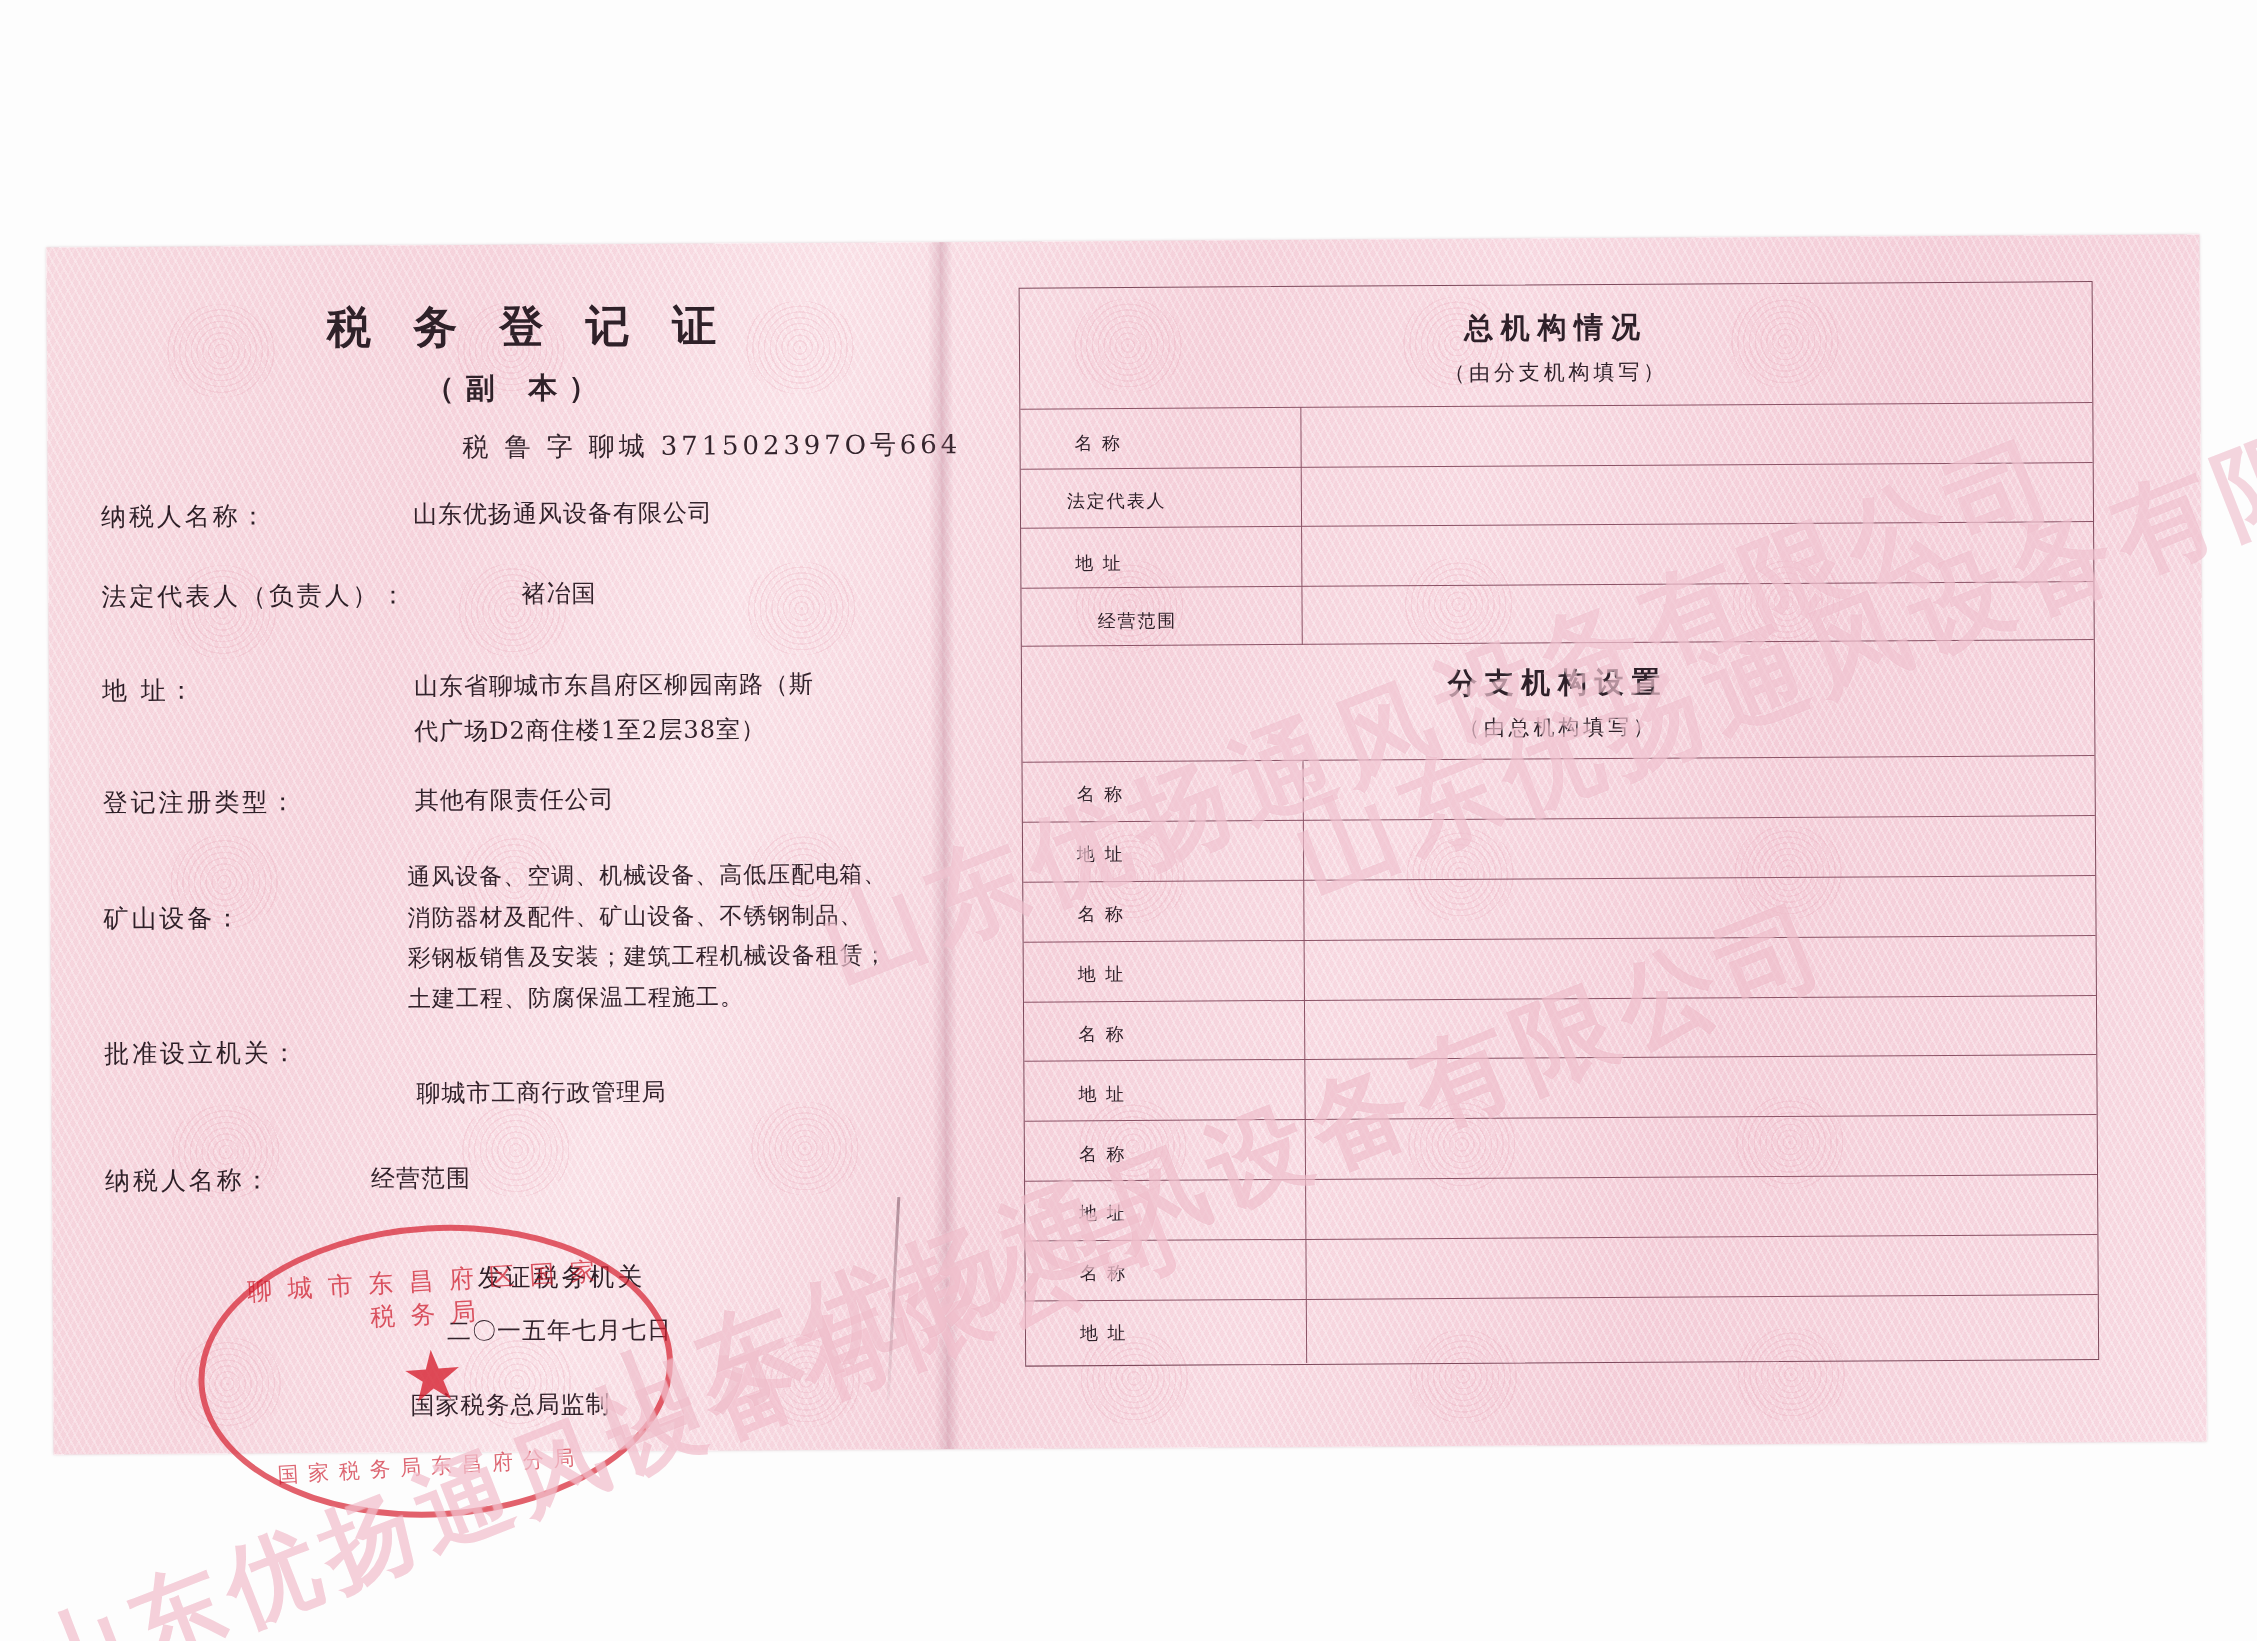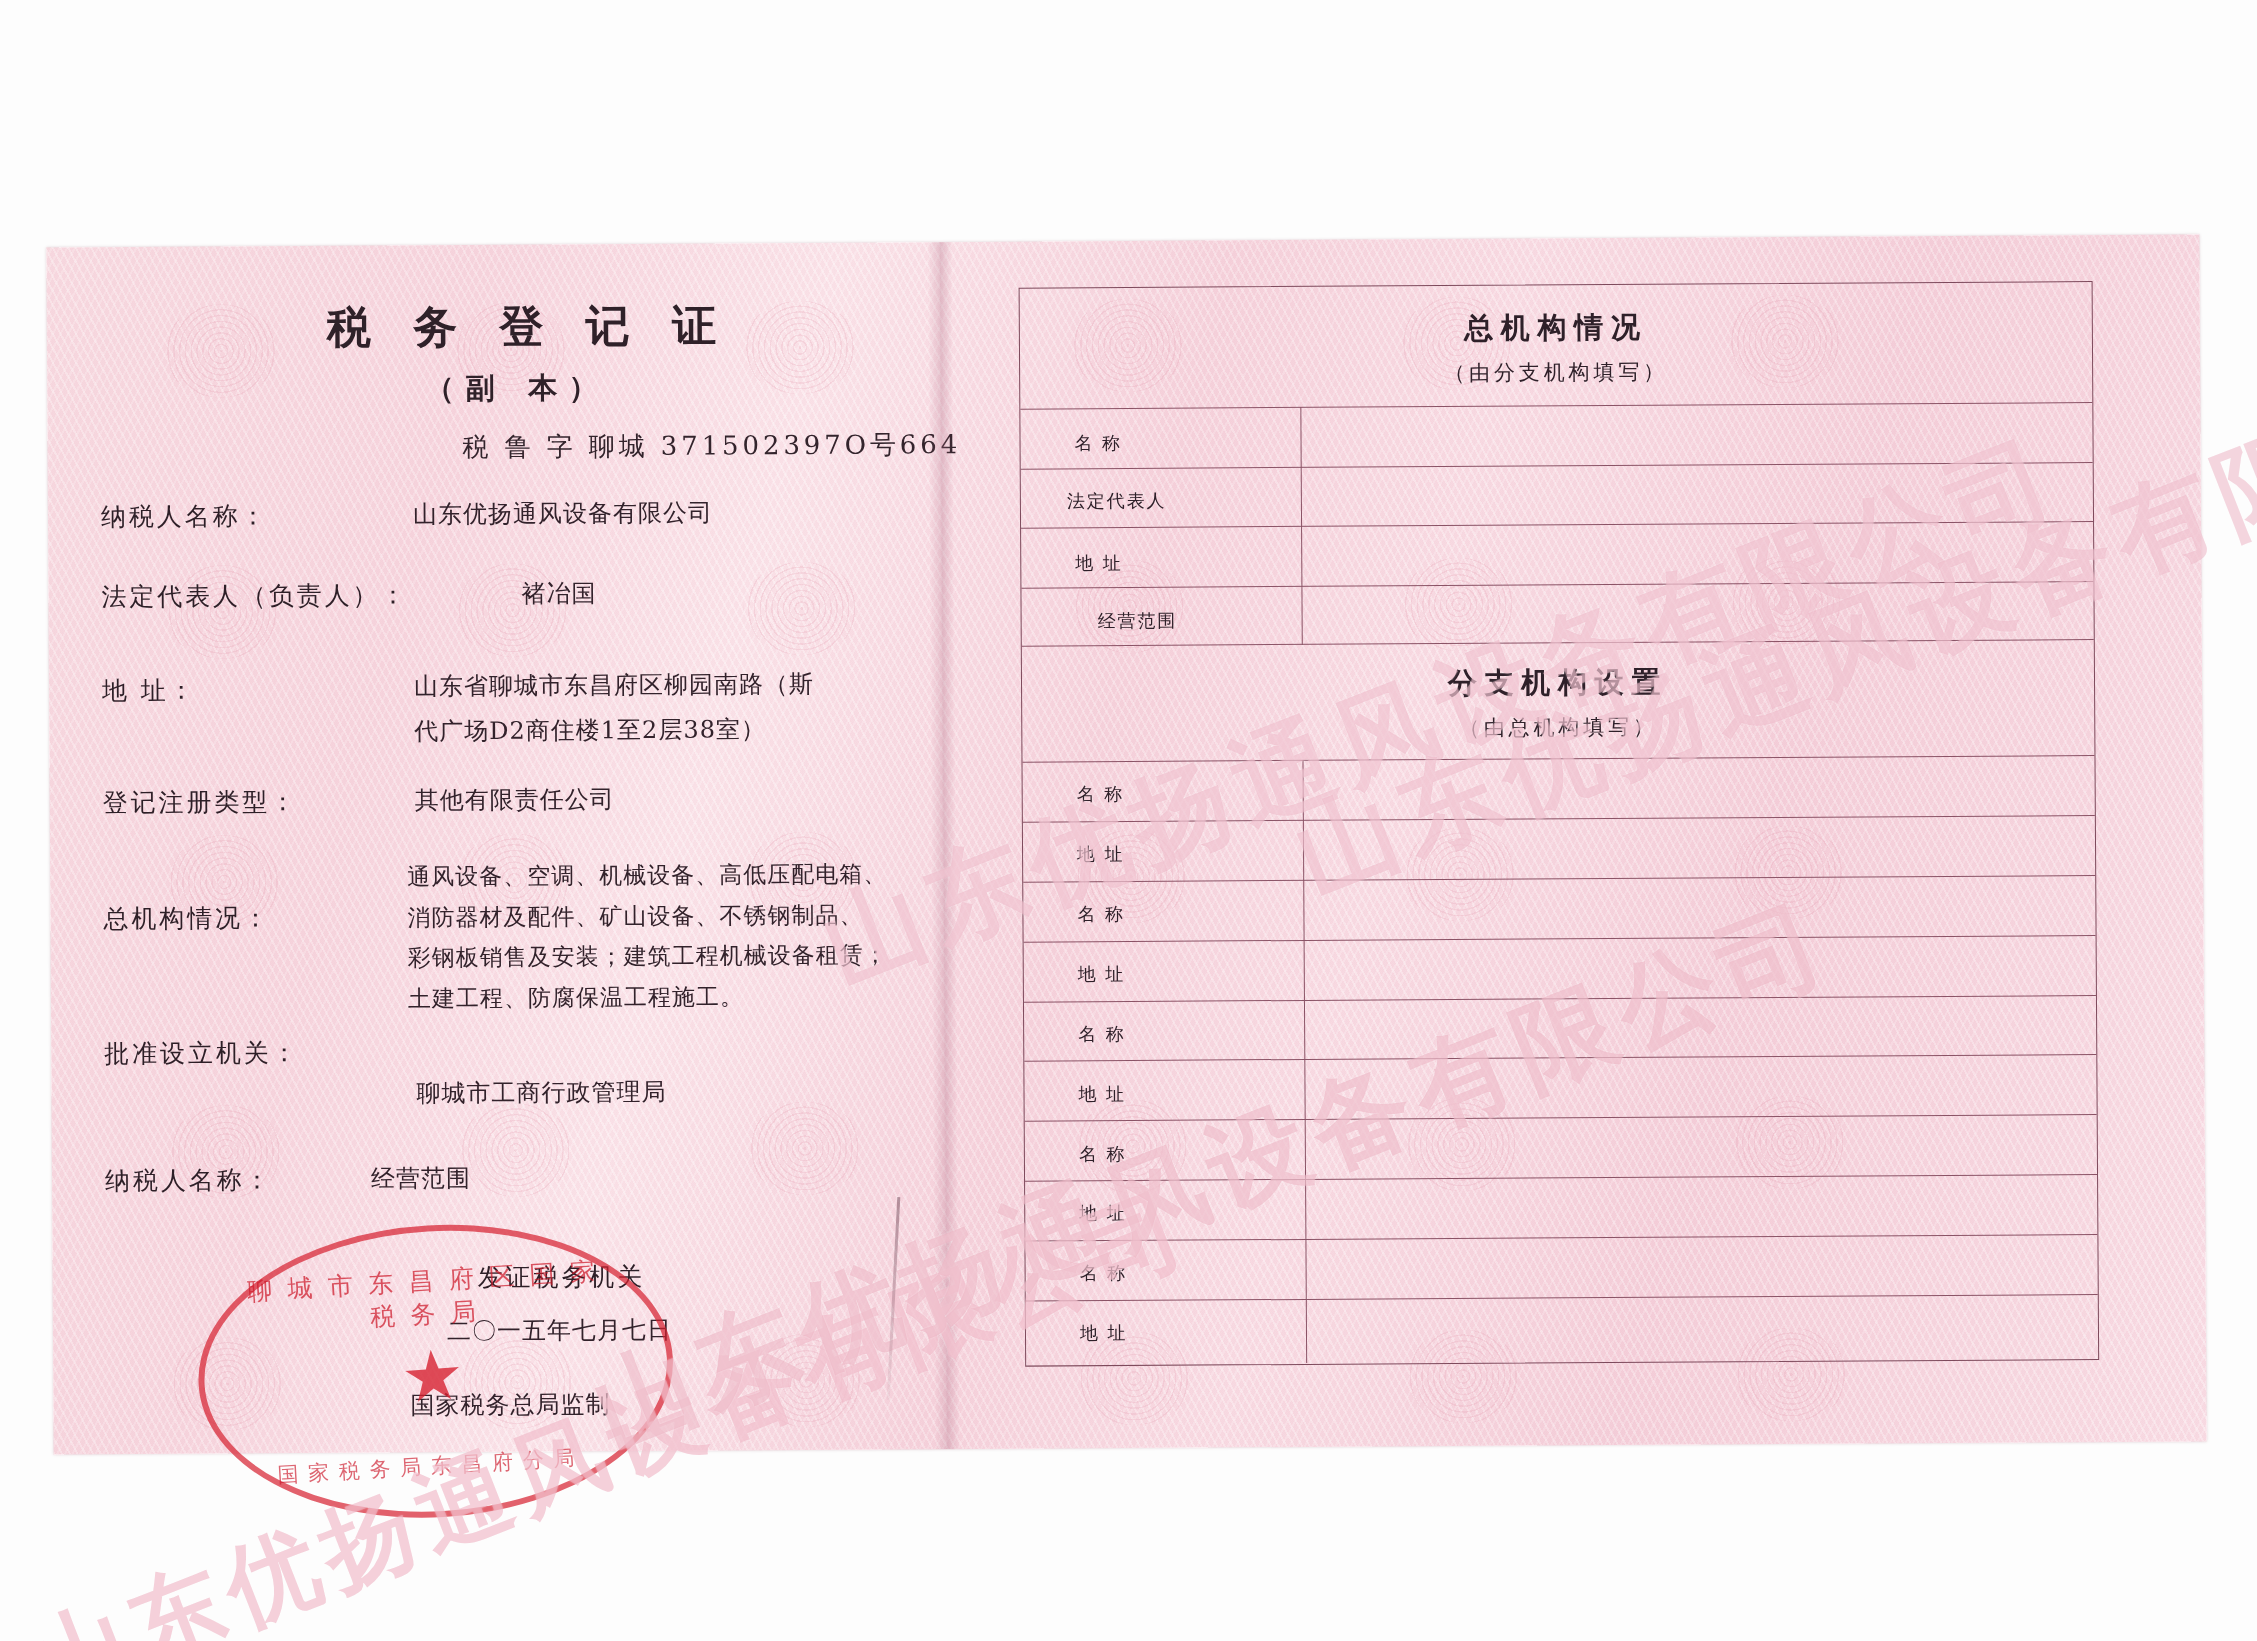--- a/index.html
+++ b/index.html
@@ -285,21 +285,21 @@
       <div class="row-label" style="left:53px; top:333px;">法定代表人（负责人）：</div>
       <div class="row-value" style="left:473px; top:333px;">褚冶国</div>
 
       <div class="row-label" style="left:53px; top:427px;">地       址：</div>
       <div class="row-value" style="left:365px; top:425px;">山东省聊城市东昌府区柳园南路（斯</div>
       <div class="row-value" style="left:365px; top:470px;">代广场D2商住楼1至2层38室）</div>
 
       <div class="row-label" style="left:53px; top:539px;">登记注册类型：</div>
       <div class="row-value" style="left:365px; top:539px;">其他有限责任公司</div>
 
-      <div class="row-label" style="left:53px; top:655px;">总机构情况：</div>
+      <div class="row-label" style="left:53px; top:655px;">矿山设备：</div>
       <div class="scope-line" style="left:357px; top:616px;">通风设备、空调、机械设备、高低压配电箱、</div>
       <div class="scope-line" style="left:357px; top:657px;">消防器材及配件、矿山设备、不锈钢制品、</div>
       <div class="scope-line" style="left:357px; top:697px;">彩钢板销售及安装；建筑工程机械设备租赁；</div>
       <div class="scope-line" style="left:357px; top:738px;">土建工程、防腐保温工程施工。</div>
 
       <div class="row-label" style="left:53px; top:790px;">批准设立机关：</div>
       <div class="row-value" style="left:365px; top:832px;">聊城市工商行政管理局</div>
 
       <div class="row-label" style="left:53px; top:917px;">纳税人名称：</div>
       <div class="row-value" style="left:319px; top:917px;">经营范围</div>

